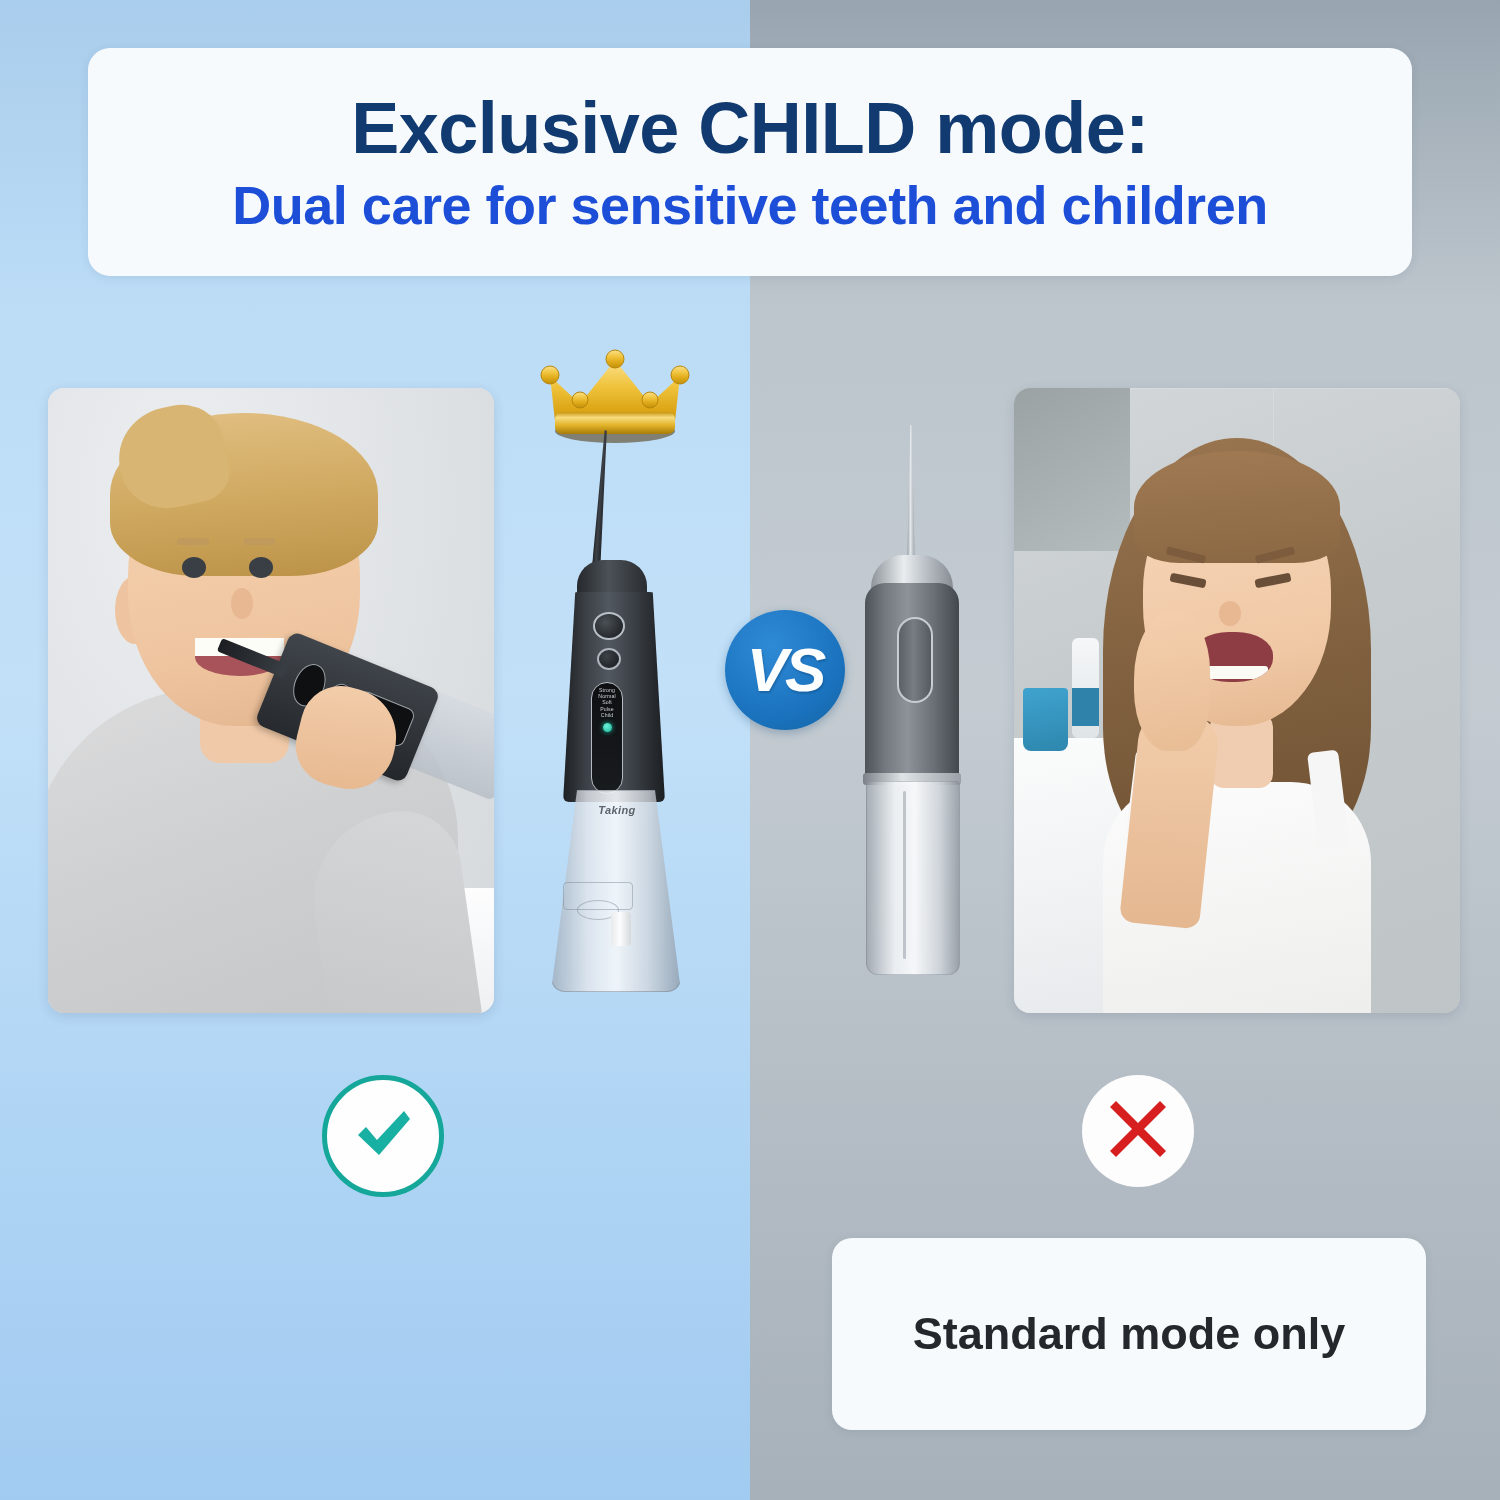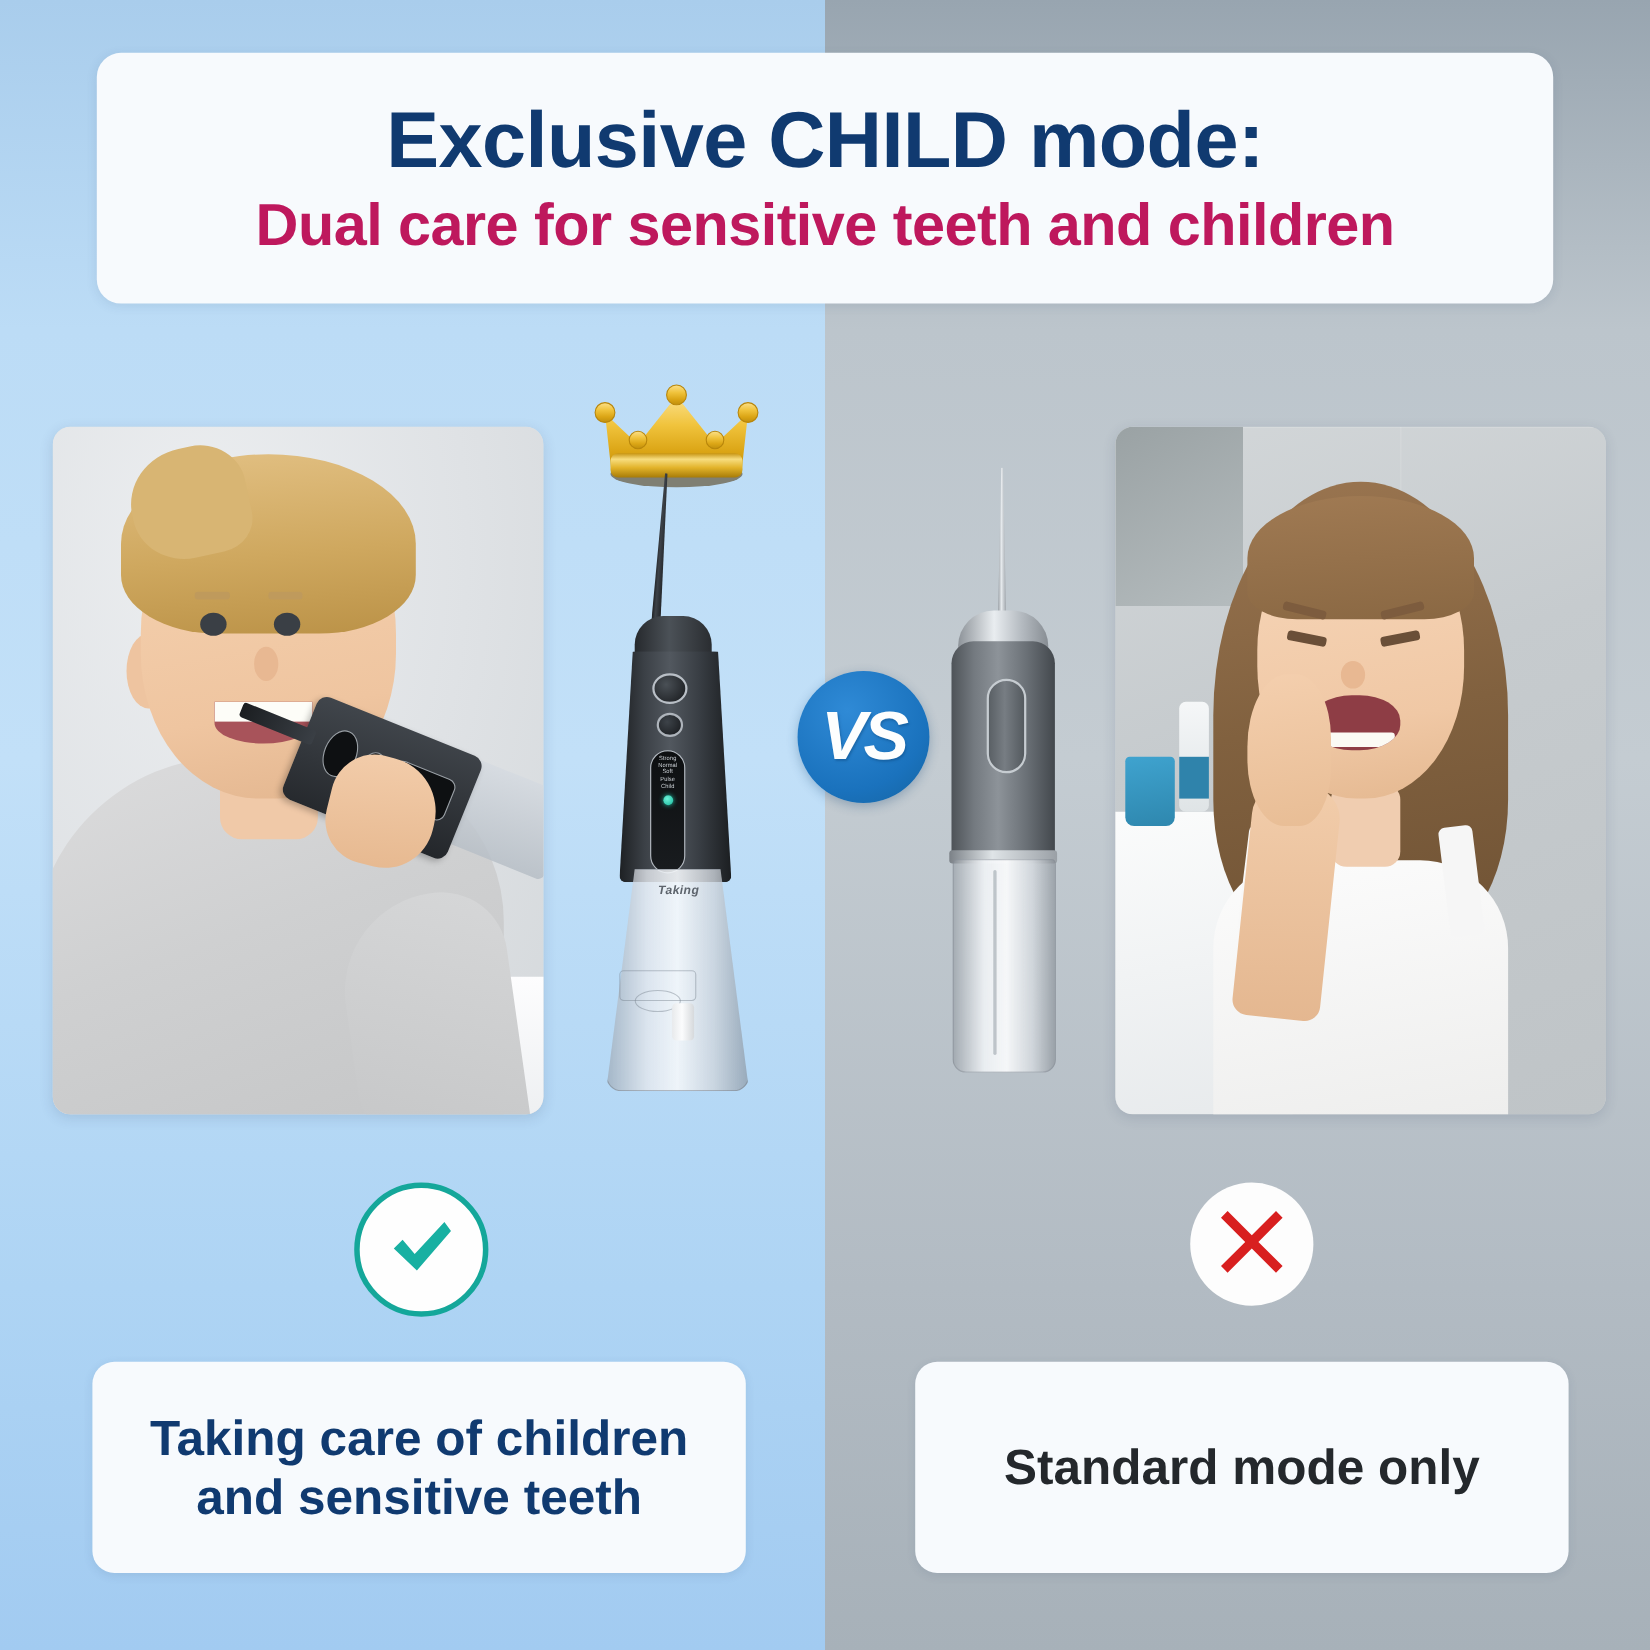--- a/index.html
+++ b/index.html
@@ -22,21 +22,21 @@
     position:absolute;left:88px;top:48px;width:1324px;height:228px;
     background:#f7fafd;border-radius:22px;
     display:flex;flex-direction:column;align-items:center;justify-content:center;
     box-shadow:0 2px 10px rgba(40,70,110,.10);
   }
   .title{
     color:#103a70;font-size:72px;font-weight:bold;letter-spacing:-.5px;
     line-height:1.0;margin:0 0 14px 0;white-space:nowrap;
   }
   .subtitle{
-    color:#be185d;font-size:54px;font-weight:bold;letter-spacing:-.5px;
+    color:#1d4ed8;font-size:54px;font-weight:bold;letter-spacing:-.5px;
     line-height:1.0;margin:0;white-space:nowrap;
   }
 
   
   .photo{
     position:absolute;border-radius:16px;overflow:hidden;
     box-shadow:0 3px 12px rgba(40,60,90,.14);
   }
   .photo-left{left:48px;top:388px;width:446px;height:625px;background:#e3e5e7;}
   .photo-right{left:1014px;top:388px;width:446px;height:625px;background:#cfd4d6;}
@@ -371,20 +371,17 @@
     </span>
   </div>
   <div class="badge badge-cross">
     <span>
       <svg width="68" height="68" viewBox="0 0 68 68">
         <path d="M12 6 L34 28 L56 6 L62 12 L40 34 L62 56 L56 62 L34 40 L12 62 L6 56 L28 34 L6 12 Z" fill="#d81f1f"></path>
       </svg>
     </span>
   </div>
 
-  <div class="caption caption-left">
-    <div class="cap-text cap-left-text">Taking care of children and sensitive teeth</div>
-  </div>
   <div class="caption caption-right">
     <div class="cap-text cap-right-text">Standard mode only</div>
   </div>
 
 </div>
 
 </body></html>

